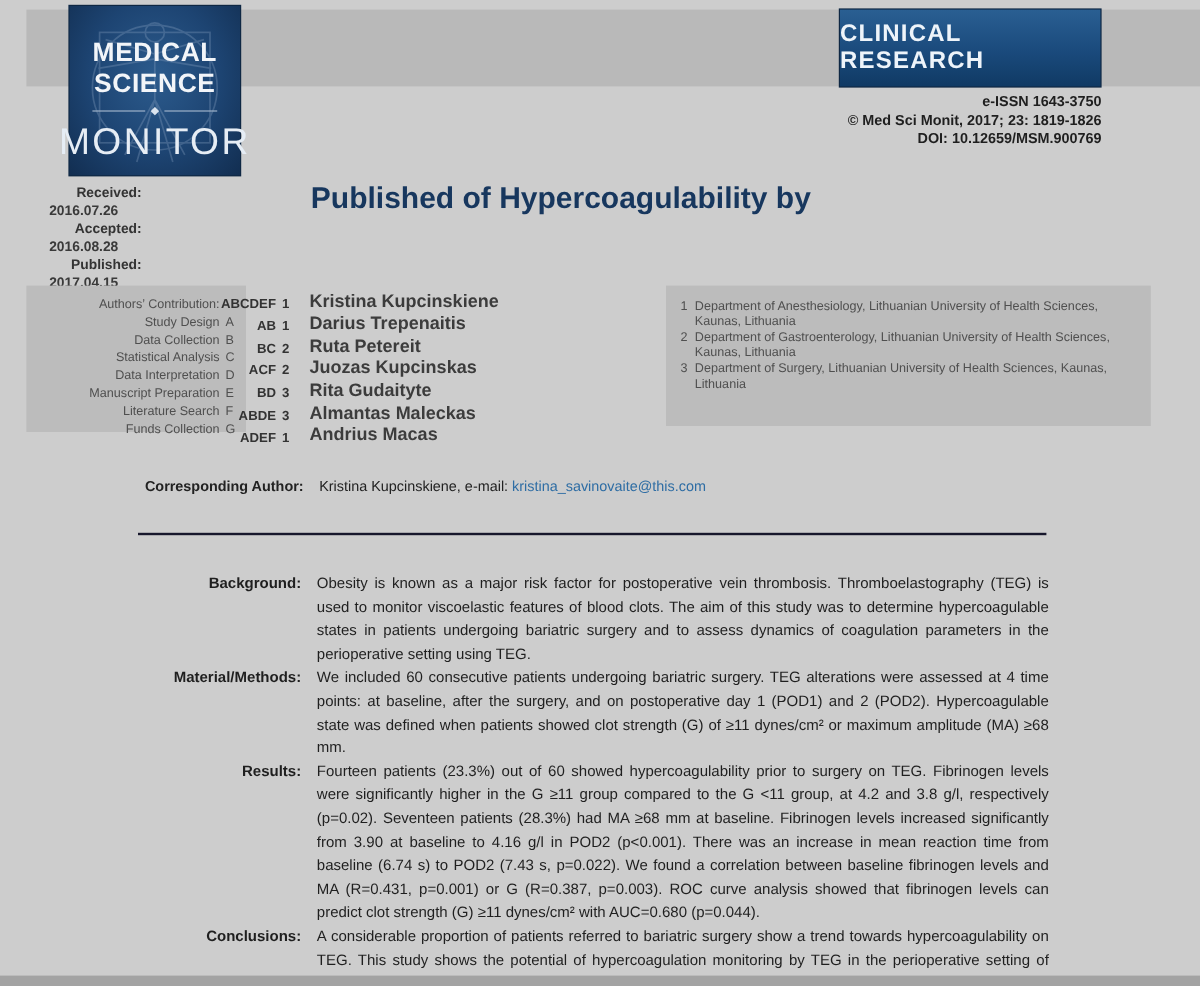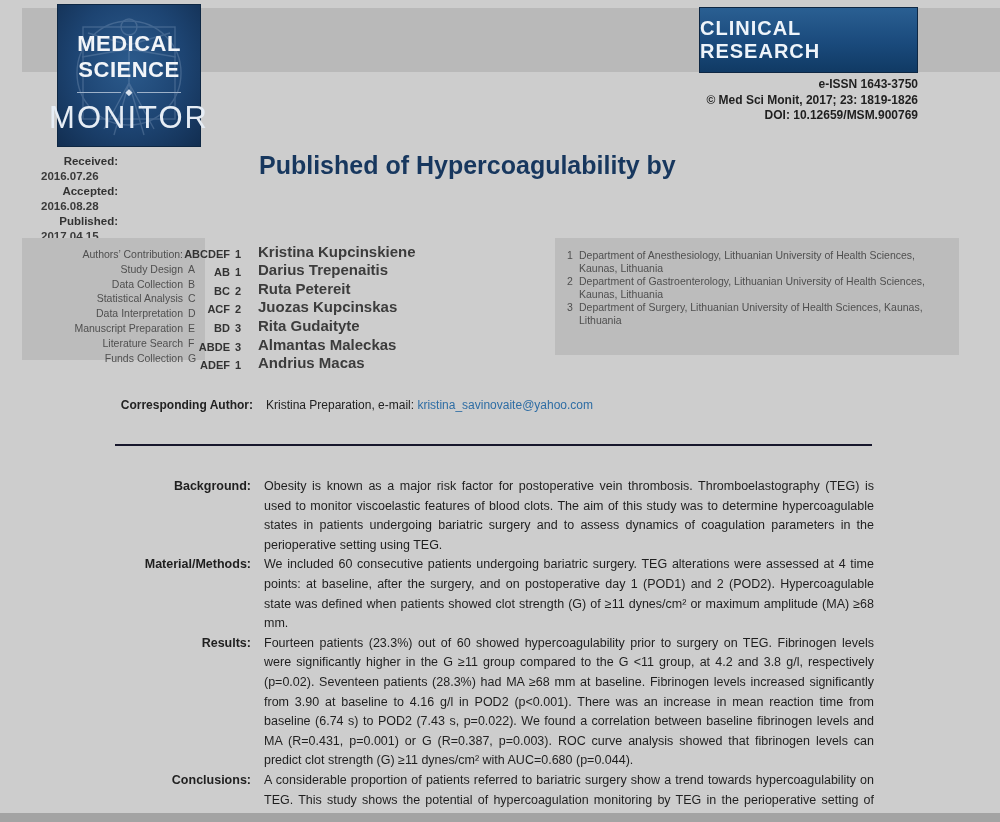--- a/index.html
+++ b/index.html
@@ -245,21 +245,21 @@
 
       <div class="a-row">
         <span class="an">3</span>
         <span class="at">Department of Surgery, Lithuanian University of Health Sciences, Kaunas, Lithuania</span>
       </div>
     </div>
 
   <div class="corr">
     <div class="corr-row">
       <span class="kl">Corresponding Author:</span>
-      <span class="kv"><span>Kristina Preparation, e-mail: </span><a href="#" class="email">kristina_savinovaite@yahoo.com</a></span>
+      <span class="kv"><span>Kristina Kupcinskiene, e-mail: </span><a href="#" class="email">kristina_savinovaite@this.com</a></span>
     </div>
   </div>
 
   <div class="rule"></div>
 
   <div class="abstract">
 
       <div class="ab-row">
         <span class="al">Background:</span>
         <span class="at2">Obesity is known as a major risk factor for postoperative vein thrombosis. Thromboelastography (TEG) is used to monitor viscoelastic features of blood clots. The aim of this study was to determine hypercoagulable states in patients undergoing bariatric surgery and to assess dynamics of coagulation parameters in the perioperative setting using TEG.</span>

